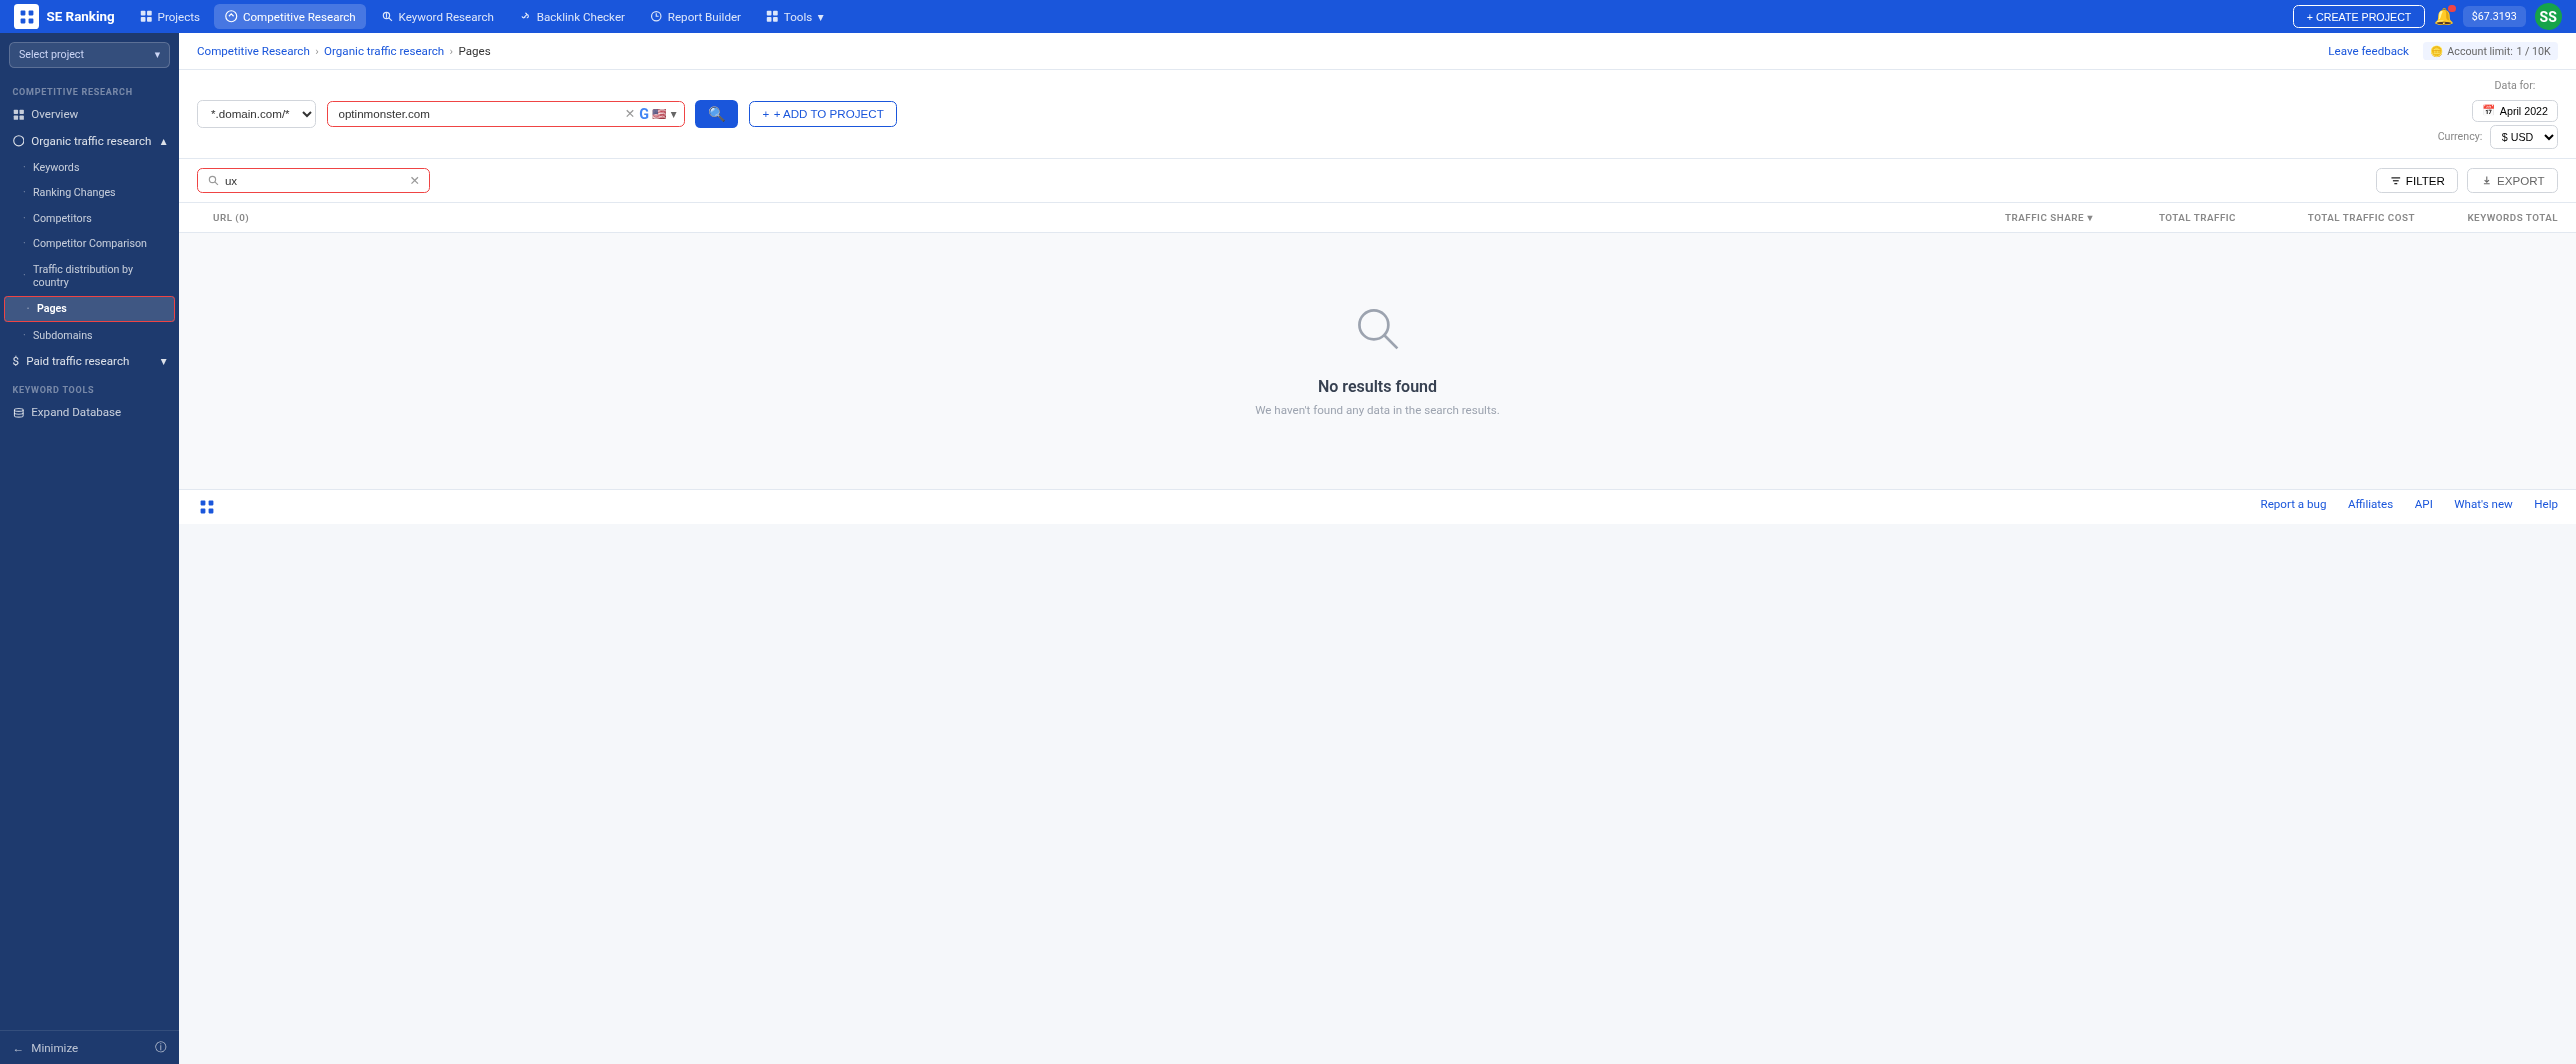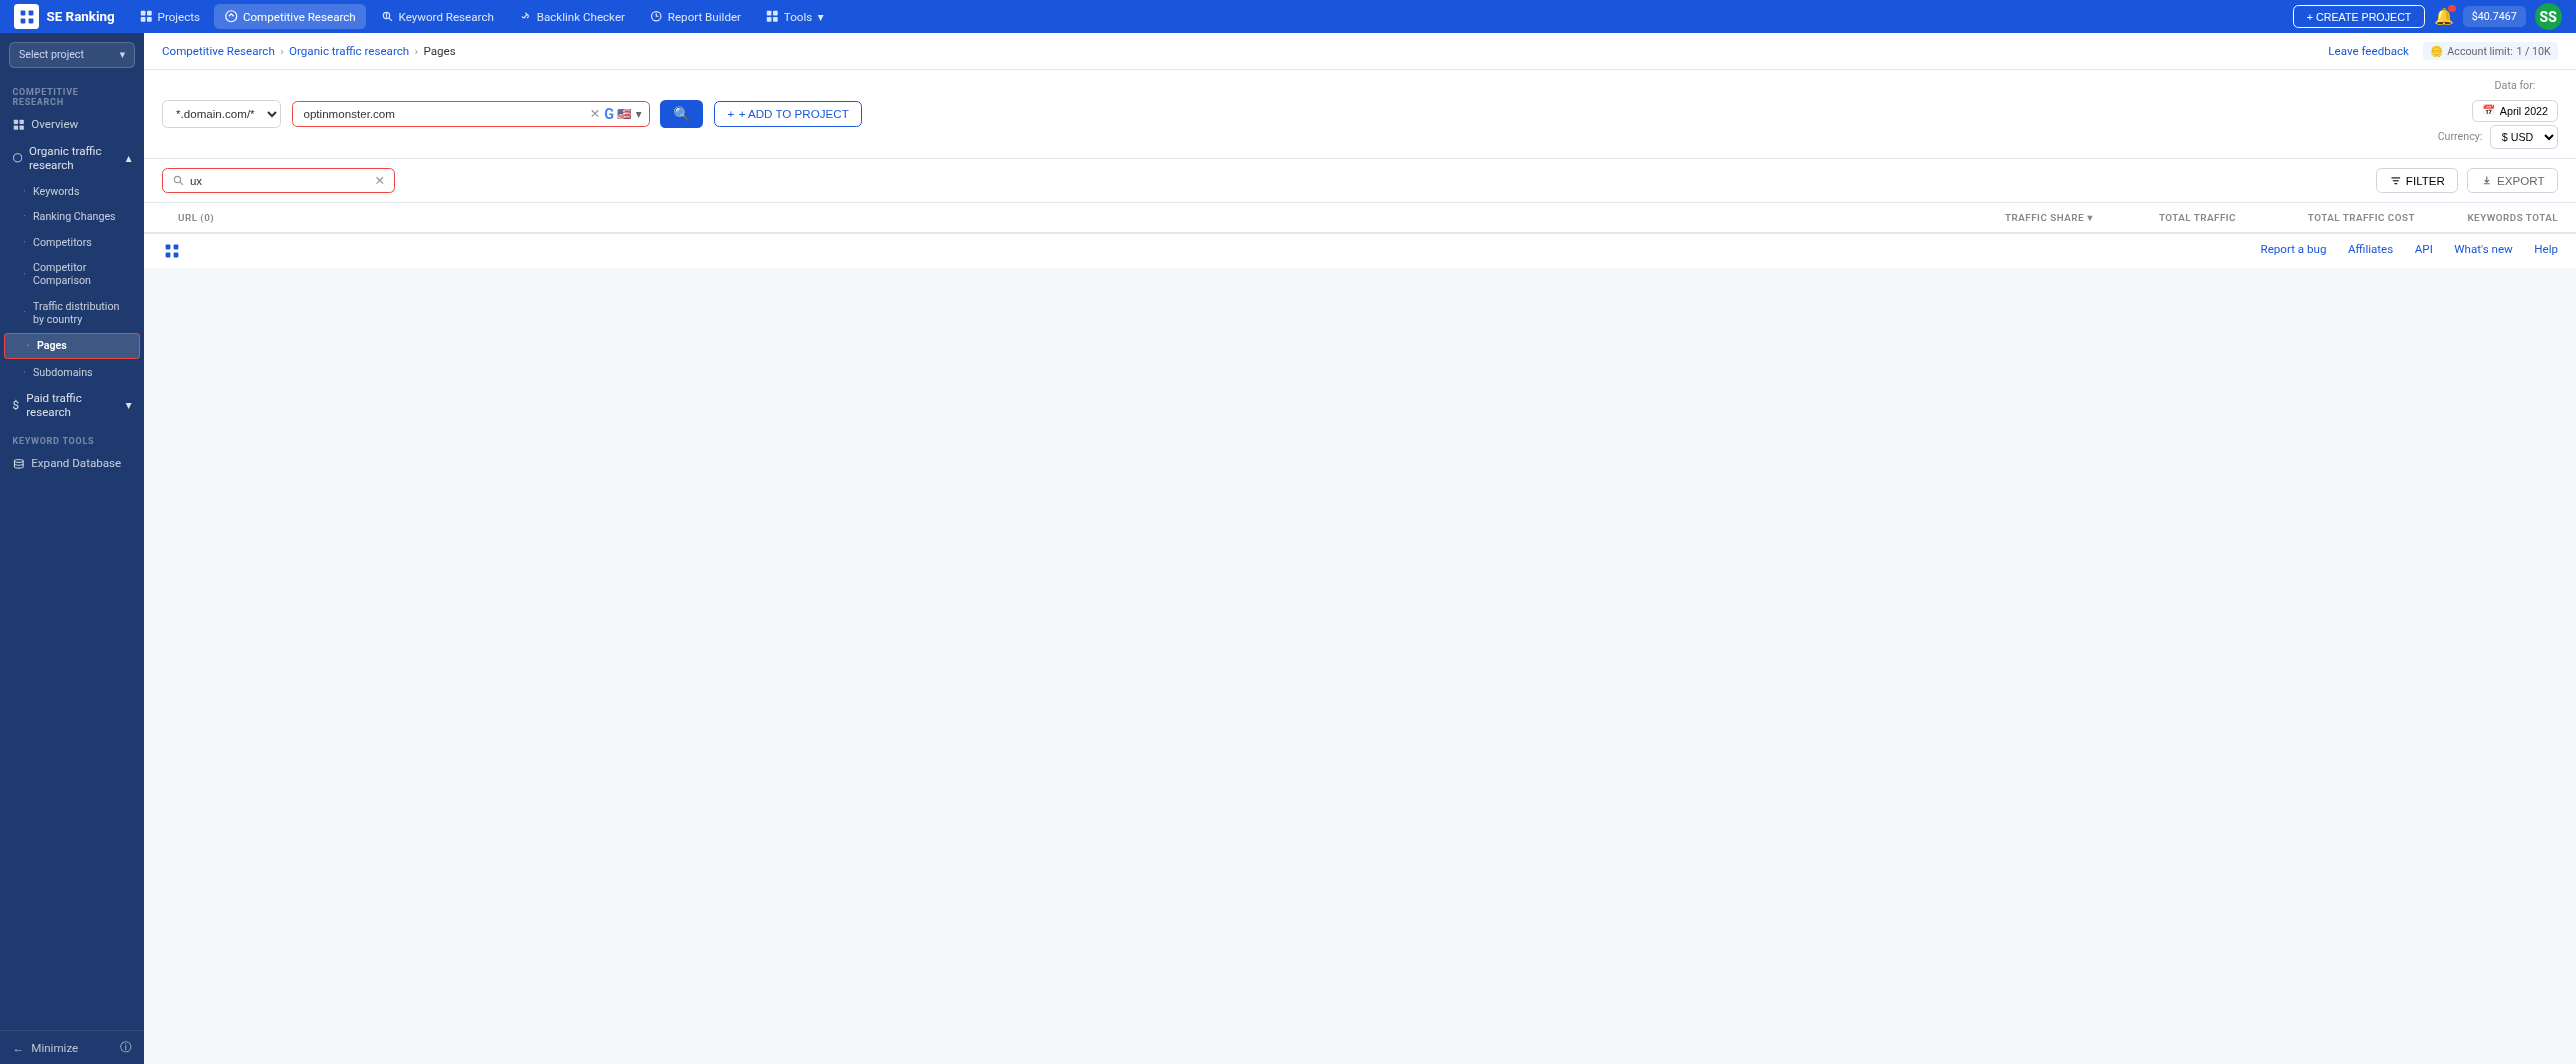--- a/index.html
+++ b/index.html
@@ -2,21 +2,21 @@
 <html style="font-size:14.3px"><head>
   <meta charset="utf-8">
   <style>
     * { box-sizing: border-box; margin: 0; padding: 0; }
     body { font-family: -apple-system, BlinkMacSystemFont, 'Segoe UI', Roboto, sans-serif; font-size: 11.6px; background: #f5f7fa; color: #333; height: 100vh; overflow: hidden; }
 
     
     .app-wrapper { display: flex; flex-direction: column; height: 100vh; }
     .top-nav { background: #1a56db; display: flex; align-items: center; padding: 0 14.3px; height: 33px; gap: 3.6px; flex-shrink: 0; }
     .main-area { display: flex; flex: 1; overflow: hidden; }
-    .sidebar { width: 144px; background: #1e3a6e; color: #ccd6f6; flex-shrink: 0; display: flex; flex-direction: column; overflow-y: auto; }
+    .sidebar { width: 179px; background: #1e3a6e; color: #ccd6f6; flex-shrink: 0; display: flex; flex-direction: column; overflow-y: auto; }
     .content { flex: 1; display: flex; flex-direction: column; overflow: hidden; }
     .content-header { background: #fff; border-bottom: 0.9px solid #e2e8f0; padding: 9px 18px; display: flex; align-items: center; justify-content: space-between; flex-shrink: 0; }
     .content-toolbar { background: #fff; border-bottom: 0.9px solid #e2e8f0; padding: 9px 18px; display: flex; align-items: center; gap: 10.7px; flex-shrink: 0; }
     .footer { background: #fff; border-top: 0.9px solid #e2e8f0; padding: 7.2px 18px; display: flex; justify-content: flex-end; gap: 21.5px; font-size: 10.7px; color: #666; flex-shrink: 0; }
 
     
     .logo { display: flex; align-items: center; gap: 7.2px; color: #fff; font-weight: 700; font-size: 13.4px; margin-right: 10.7px; }
     .logo-icon { width: 25px; height: 25px; background: #fff; border-radius: 3.6px; display: flex; align-items: center; justify-content: center; }
     .logo-icon svg { width: 16px; height: 16px; }
     .nav-item { color: rgba(255,255,255,0.85); padding: 5.4px 10.7px; border-radius: 5.4px; cursor: pointer; font-size: 11.6px; display: flex; align-items: center; gap: 5.4px; white-space: nowrap; }
@@ -148,21 +148,21 @@
       <span>Tools</span>
       <span>▾</span>
     </div>
 
     <div class="nav-right">
       <button class="create-project-btn">+ CREATE PROJECT</button>
       <button class="bell-btn">
         🔔
         <div class="bell-badge"></div>
       </button>
-      <div class="credit-badge">$40.7467</div>
+      <div class="credit-badge">$67.3193</div>
       <div class="avatar">SS</div>
     </div>
   </nav>
 
   <div class="main-area">
 
     <aside class="sidebar">
       <div class="sidebar-select-project">
         <span>Select project</span>
         <span>▾</span>
@@ -344,20 +344,30 @@
           </div>
           <div class="table-header-cell right">
             <span>TOTAL TRAFFIC COST</span>
           </div>
           <div class="table-header-cell right">
             <span>KEYWORDS TOTAL</span>
           </div>
         </div>
       </div>
 
+      <div class="empty-state">
+        <div class="empty-icon">
+          <svg width="47" height="47" viewBox="0 0 52 52" fill="none" stroke="#9ca3af" stroke-width="3">
+            <circle cx="22" cy="22" r="16"></circle>
+            <line x1="33" y1="33" x2="48" y2="48"></line>
+          </svg>
+        </div>
+        <div class="empty-title">No results found</div>
+        <div class="empty-desc">We haven't found any data in the search results.</div>
+      </div>
 
       <footer class="footer">
         <div style="display:flex;align-items:center;margin-right:auto;">
           <div class="logo-icon" style="width:19.7px;height:19.7px;">
             <svg viewBox="0 0 20 20" fill="#1a56db" width="12.5" height="12.5">
               <rect x="2" y="2" width="6" height="6" rx="1"></rect>
               <rect x="12" y="2" width="6" height="6" rx="1"></rect>
               <rect x="2" y="12" width="6" height="6" rx="1"></rect>
               <rect x="12" y="12" width="6" height="6" rx="1"></rect>
             </svg>

